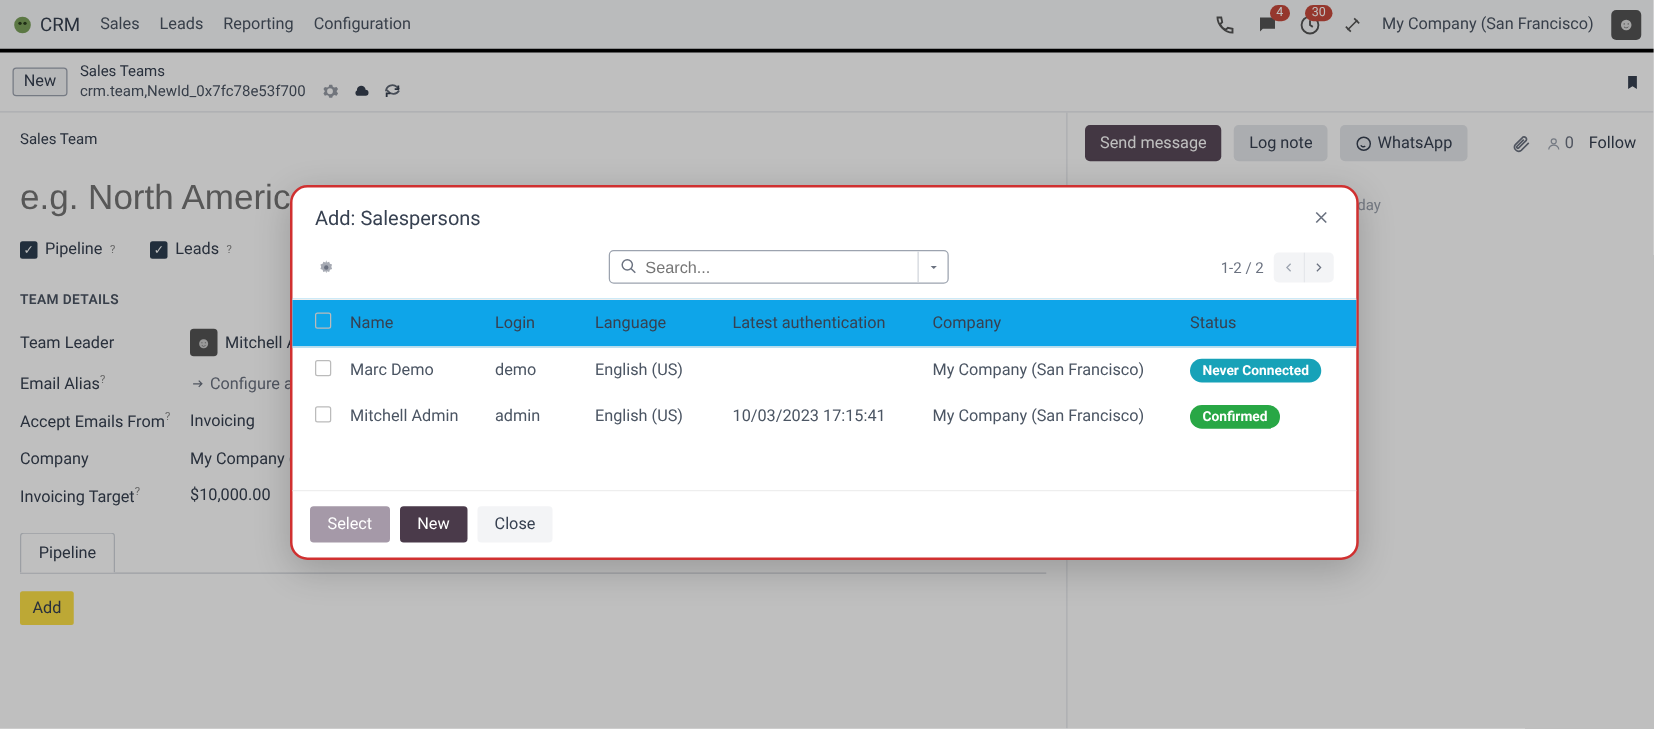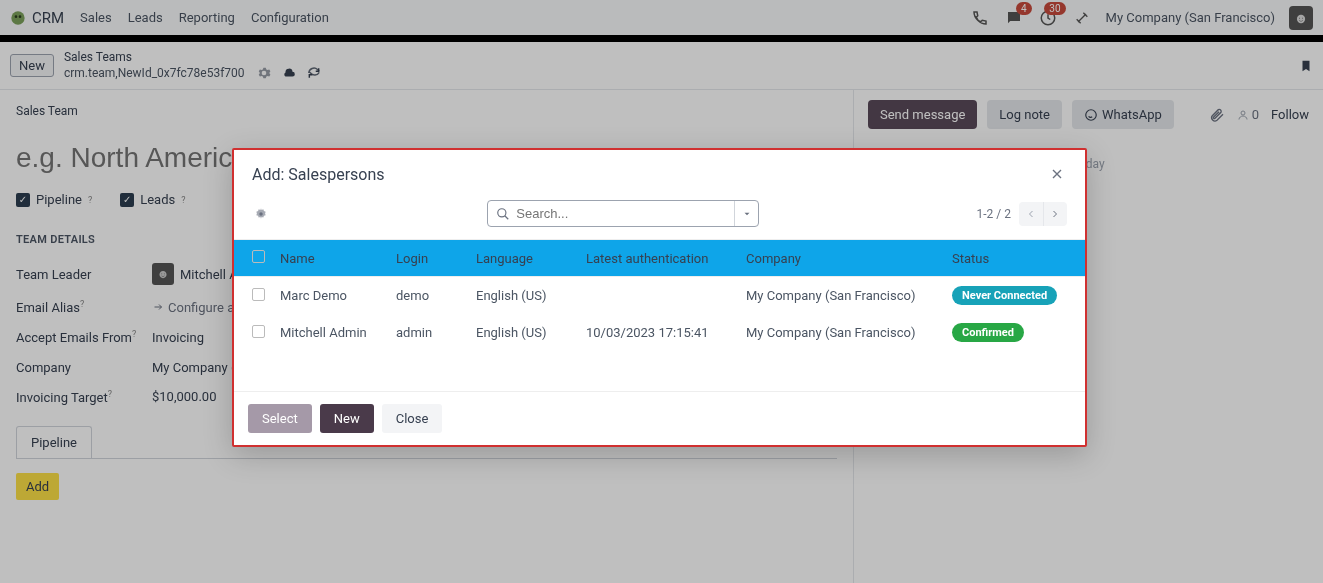--- a/index.html
+++ b/index.html
@@ -2,21 +2,21 @@
 <html><head>
 <meta charset="utf-8">
 <style>
   * { box-sizing: border-box; margin: 0; padding: 0; }
   body { font-family: -apple-system, BlinkMacSystemFont, "Segoe UI", Roboto, sans-serif; font-size: 13px; color: #374151; width: 1323px; height: 583px; overflow: hidden; position: relative; background: #fff; }
   
   
   .dim-overlay { position: absolute; inset: 0; background: rgba(0,0,0,0.25); z-index: 50; }
   
   
-  .topnav { height: 42px; background: #f9fafb; border-bottom: 7px solid #000000; display: flex; align-items: center; padding: 0 10px; }
+  .topnav { height: 42px; background: #f9fafb; border-bottom: 3px solid #000000; display: flex; align-items: center; padding: 0 10px; }
   .topnav-left { display: flex; align-items: center; gap: 16px; }
   .brand { display: flex; align-items: center; gap: 6px; font-size: 15px; color: #374151; }
   .brand-icon { width: 16px; height: 16px; }
   .topnav-item { color: #4b5563; cursor: pointer; }
   .topnav-right { margin-left: auto; display: flex; align-items: center; gap: 14px; color: #4b5563; }
   .icon-slot { position: relative; width: 20px; height: 20px; display: flex; align-items: center; justify-content: center; }
   .badge { position: absolute; top: -6px; right: -8px; background: #c74a3c; color: #fff; border-radius: 8px; font-size: 10px; padding: 1px 5px; line-height: 1.1; }
   .avatar-box { width: 24px; height: 24px; background: #555; border-radius: 4px; display:flex; align-items:center; justify-content:center; color:#ddd; font-size:14px;}
   
   
@@ -55,29 +55,29 @@
   
   .chatter-btns {display:flex; gap:10px; align-items:center;}
   .btn { padding: 7px 12px; border-radius: 4px; cursor:pointer; font-size:13px;}
   .btn-dark { background:#5a4a5a; color:#fff;}
   .btn-grey { background:#e5e7eb; color:#374151; display:flex; gap:4px; align-items:center;}
   .chatter-right { margin-left:auto; display:flex; gap:12px; align-items:center; color:#6b7280;}
   .follow { font-size:13px; color:#374151;}
   .today { color:#9ca3af; font-size:12px; margin-top:28px; text-align:center;}
   
   
-  .modal { position: absolute; left: 232px; top: 148px; width: 855px; background:#fff; z-index: 100; border: 2px solid #d03030; border-radius: 2px; box-shadow: 0 8px 30px rgba(0,0,0,0.2); }
+  .modal { position: absolute; left: 232px; top: 148px; width: 855px; background:#fff; z-index: 100; border: 2px solid #d03030; border-radius: 14px; box-shadow: 0 8px 30px rgba(0,0,0,0.2); }
   .modal-head { display:flex; align-items:center; padding: 14px 18px 10px 18px; }
   .modal-title { font-size: 16px; color:#374151; }
   .modal-close { margin-left:auto; cursor:pointer; color:#6b7280; font-size:18px; width:20px; height:20px; display:flex; align-items:center; justify-content:center;}
   
   .modal-toolbar { display:flex; align-items:center; padding: 6px 18px 12px 18px; }
   .gear { color:#6b7280; width:18px; height:18px; display:flex; align-items:center; justify-content:center; cursor:pointer;}
   .search-wrap { margin-left: auto; margin-right: auto; display:flex; border:1px solid #9ca3af; border-radius:4px; overflow:hidden; width:272px;}
-  .search-inner { display:flex; align-items:center; padding: 5px 8px; gap:6px; flex:1; }
+  .search-inner { display:flex; padding: 5px 8px; gap:6px; flex:1; }
   .search-inp { border:none; outline:none; font-size:13px; flex:1; }
   .search-drop { border-left:1px solid #d1d5db; width:24px; display:flex; align-items:center; justify-content:center; cursor:pointer; color:#6b7280;}
   .pager { display:flex; align-items:center; gap:8px; color:#6b7280; font-size:12px;}
   .pager-btns { display:flex; background:#f3f4f6; border-radius:4px; overflow:hidden;}
   .pager-btn { width:24px; height:24px; display:flex; align-items:center; justify-content:center; cursor:pointer; color:#9ca3af;}
   .pager-btn + .pager-btn { border-left:1px solid #e5e7eb;}
   
   .modal-table { width:100%; }
   .mthead { display:flex; align-items:center; padding: 10px 18px; border-top:1px solid #eee; border-bottom:1px solid #eee; background:#0ea5e9; color:#374151; font-size:13px;justify-content:center;}
   .mrow { display:flex; align-items:center; padding: 9px 18px; color:#4b5563; font-size:13px; }

